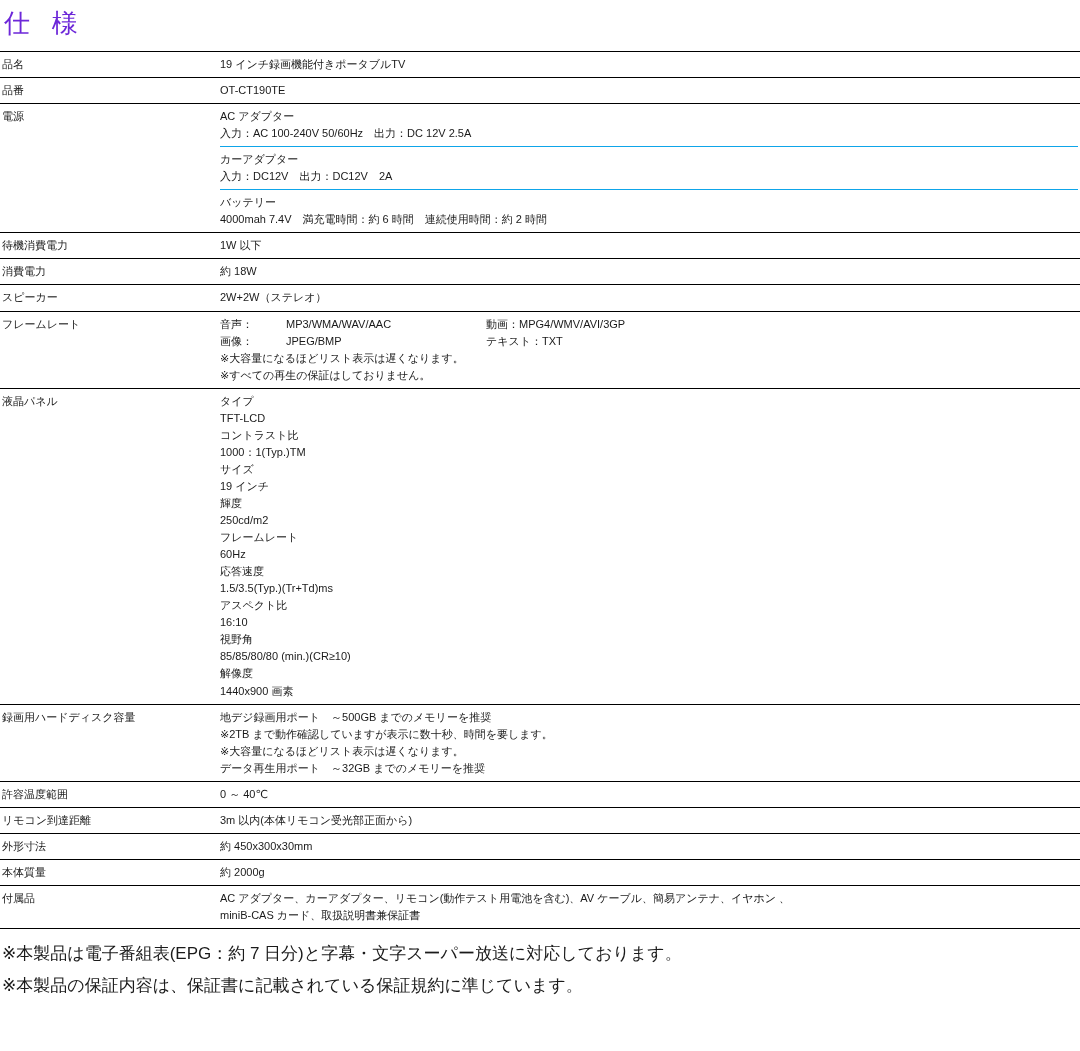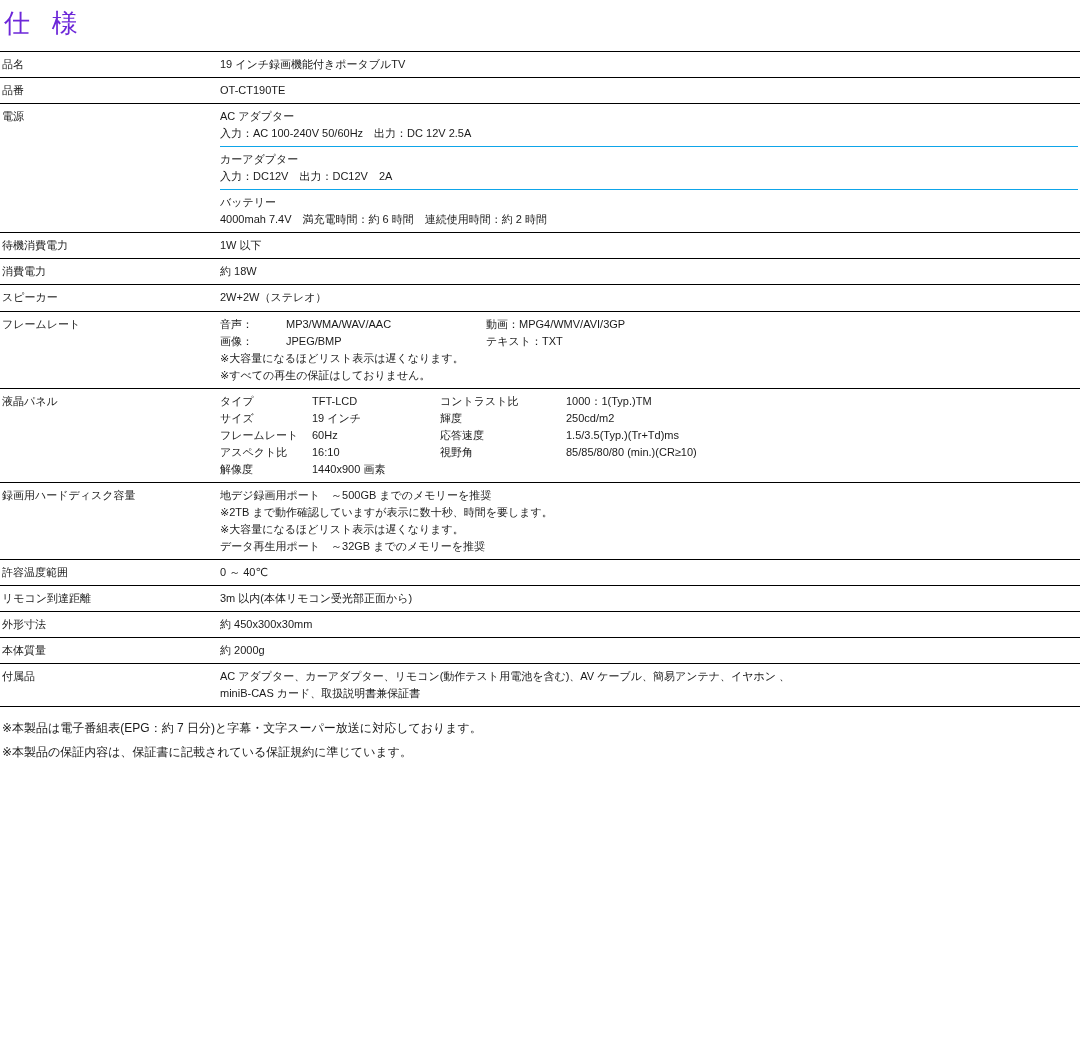--- a/index.html
+++ b/index.html
@@ -47,35 +47,36 @@
   .grp {
     display: block;
   }
   .grp + .grp {
     border-top: 1px solid #0ea5e9;
     margin-top: 4px;
     padding-top: 4px;
   }
   .panel-row {
     display: flex;
+    flex-direction: column;
   }
   .panel-row .k { width: 92px; flex: none; }
   .panel-row .v1 { width: 128px; flex: none; }
   .panel-row .k2 { width: 126px; flex: none; }
   .fmt-row { display: flex; }
   .fmt-row .k { width: 66px; flex: none; }
   .fmt-row .v1 { width: 200px; flex: none; }
   .notes {
     margin-top: 12px;
     padding-left: 2px;
   }
   .notes p {
     margin: 4px 0 6px 0;
     line-height: 1.5;
-    font-size: 12px;
+    font-size: 17px;
   }
 </style>
 </head>
 <body>
 
 <div class="page">
   <h1 class="title">仕 様</h1>
 
   <table class="spec">
     <tbody id="spec-body">

